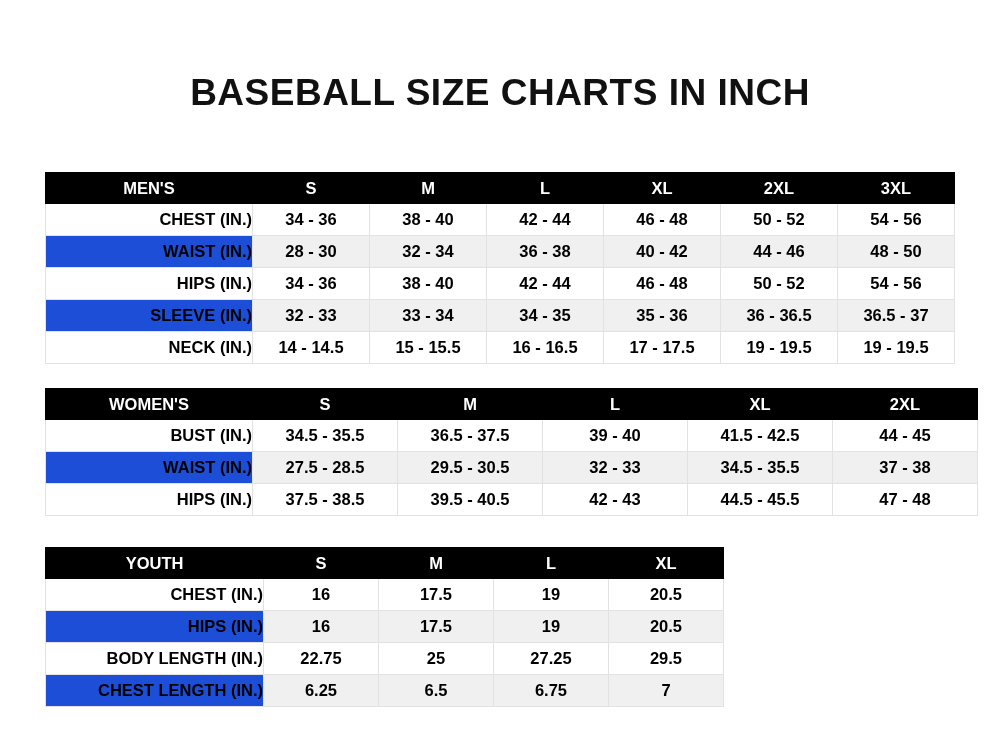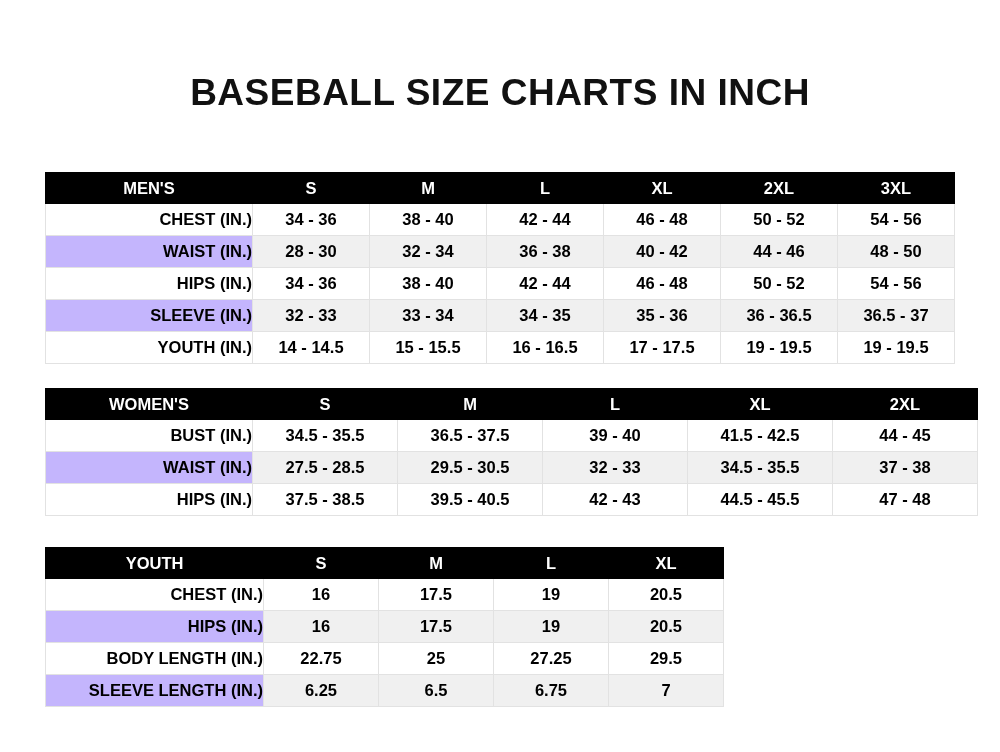--- a/index.html
+++ b/index.html
@@ -63,21 +63,21 @@
     border: 1px solid #e2e2e2;
   }
   .chart tbody tr.alt td {
     background: #f0f0f0;
   }
   .chart tbody td.rowlabel {
     background: #ffffff;
     text-align: right;
   }
   .chart tbody tr.alt td.rowlabel {
-    background: #c4b5fd;
+    background: #1d4ed8;
     margin-left: 12px;
   }
 
   
   #mens-table {
     top: 172px;
     left: 45px;
     width: 908px;
   }
   #mens-table col.c0 { width: 207px; }
@@ -160,21 +160,21 @@
         <tr class="alt">
           <td class="rowlabel">SLEEVE (IN.)</td>
           <td>32 - 33</td>
           <td>33 - 34</td>
           <td>34 - 35</td>
           <td>35 - 36</td>
           <td>36 - 36.5</td>
           <td>36.5 - 37</td>
         </tr>
         <tr>
-          <td class="rowlabel">YOUTH (IN.)</td>
+          <td class="rowlabel">NECK (IN.)</td>
           <td>14 - 14.5</td>
           <td>15 - 15.5</td>
           <td>16 - 16.5</td>
           <td>17 - 17.5</td>
           <td>19 - 19.5</td>
           <td>19 - 19.5</td>
         </tr>
       </tbody>
   </table>
 
@@ -258,21 +258,21 @@
           <td>20.5</td>
         </tr>
         <tr>
           <td class="rowlabel">BODY LENGTH (IN.)</td>
           <td>22.75</td>
           <td>25</td>
           <td>27.25</td>
           <td>29.5</td>
         </tr>
         <tr class="alt">
-          <td class="rowlabel">SLEEVE LENGTH (IN.)</td>
+          <td class="rowlabel">CHEST LENGTH (IN.)</td>
           <td>6.25</td>
           <td>6.5</td>
           <td>6.75</td>
           <td>7</td>
         </tr>
       </tbody>
   </table>
 
 </div>
 

